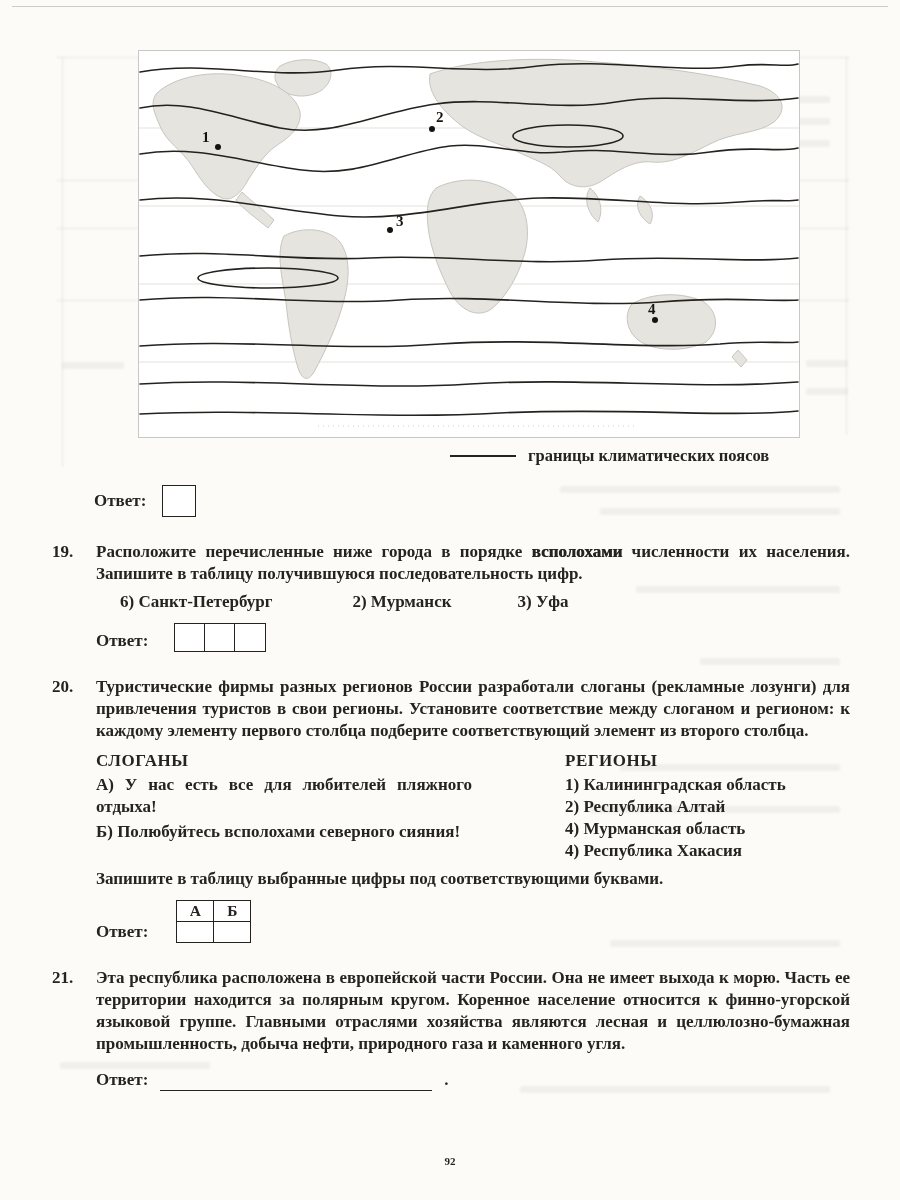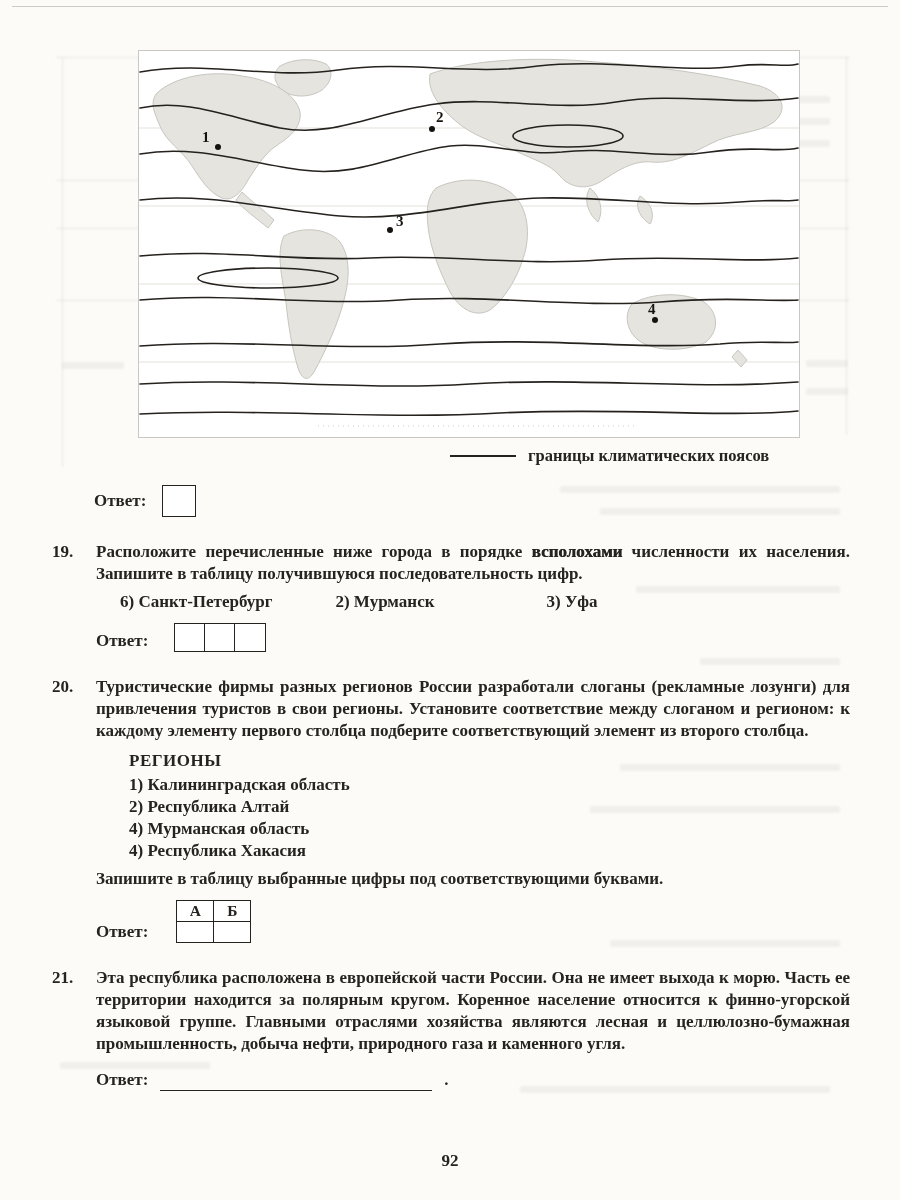--- a/index.html
+++ b/index.html
@@ -30,45 +30,45 @@
   .answer-box { display:inline-block; width:34px; height:32px; border:1.3px solid #26231f; background:#fff; }
 
   
   .question { display:grid; grid-template-columns:44px 1fr; margin-top:24px; }
   .qnum { }
   .qtext { text-align:justify; }
   .xb { text-shadow:0.5px 0 currentColor; }
 
   .options-row { display:flex; margin-top:6px; }
   .options-row .option:nth-child(1){ margin-left:24px; }
-  .options-row .option:nth-child(2){ margin-left:63px; }
-  .options-row .option:nth-child(3){ margin-left:112px;text-align:right; }
+  .options-row .option:nth-child(2){ margin-left:80px; }
+  .options-row .option:nth-child(3){ margin-left:66px;text-align:right; }
 
   .cells { display:flex; border:1.3px solid #26231f; background:#fff; margin-left:10px; }
   .cell  { width:30px; height:27px; border-right:1.3px solid #26231f; }
   .cell:last-child { border-right:none; }
   .q19-answer { margin-top:10px; }
 
   .match-cols { display:flex; margin-top:8px; }
   .col-left  { width:402px; }
-  .col-right { margin-left:33px; flex:1; }
+  .col-right { margin-left:67px; flex:1; }
   .col-header { margin-bottom:2px; letter-spacing:.5px; }
   .slogan { text-align:justify; width:376px; margin-bottom:3px; }
   .region-item { white-space:nowrap; }
   .q20-instruction { margin-top:6px; }
   .q20-answer { margin-top:10px; margin-left:0; }
   .match-table { border-collapse:collapse; margin-left:12px; background:#fff; }
   .match-table td { width:37px; height:21px; border:1.3px solid #26231f; text-align:center; font-size:15.5px; line-height:20px; padding:0; }
 
   .q21-intro { }
   .q21-desc  { text-align:justify; }
   .q21-answer { margin-top:14px; align-items:flex-end; gap:12px; }
   .answer-underline { display:inline-block; width:272px; border-bottom:1.6px solid #26231f; height:20px; }
 
-  .page-number { position:absolute; bottom:28px; left:0; width:100%; text-align:center; font-size:17px; z-index:1; }
+  .page-number { position:absolute; bottom:28px; left:0; width:100%; text-align:center; font-size:11px; z-index:1; }
 </style>
 </head>
 <body>
 
 <div class="page">
   <div class="edge-line"></div>
 
   <div class="ghost-layer">
     <div class="ghost-line" style="left:56px;top:57px;width:794px;height:1px"></div>
     <div class="ghost-line" style="left:62px;top:57px;width:1px;height:410px"></div>
@@ -171,20 +171,25 @@
           </span>
         </div>
       </div>
     </section>
 
     <section class="question">
       <div class="qnum">20.</div>
       <div class="qbody">
         <p class="qtext">Туристические фирмы разных регионов России разработали слоганы (рекламные лозунги) для привлечения туристов в свои регионы. Установите соответствие между слоганом и регионом: к каждому элементу первого столбца подберите соответствующий элемент из второго столбца.</p>
         <div class="match-cols">
+          <div class="col-left">
+            <div class="col-header">СЛОГАНЫ</div>
+            <p class="slogan">А) У нас есть все для любителей пляжного отдыха!</p>
+            <p class="slogan">Б) Полюбуйтесь всполохами северного сияния!</p>
+          </div>
           <div class="col-right">
             <div class="col-header">РЕГИОНЫ</div>
             <div class="region-item">1)  Калининградская область</div>
             <div class="region-item">2)  Республика Алтай</div>
             <div class="region-item">4)  Мурманская область</div>
             <div class="region-item">4)  Республика Хакасия</div>
           </div>
         </div>
         <p class="q20-instruction">Запишите в таблицу выбранные цифры под соответствующими буквами.</p>
         <div class="answer-row q20-answer">

